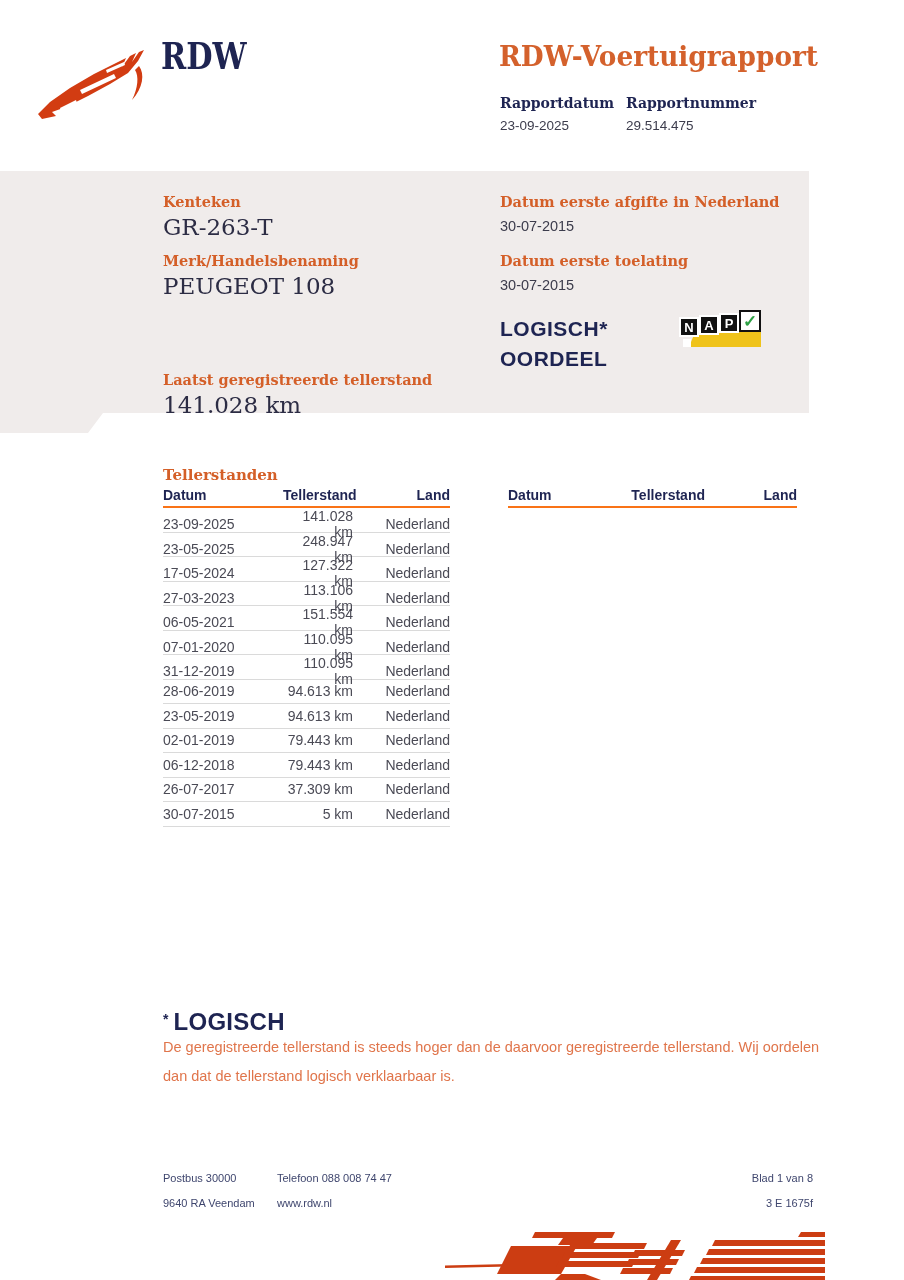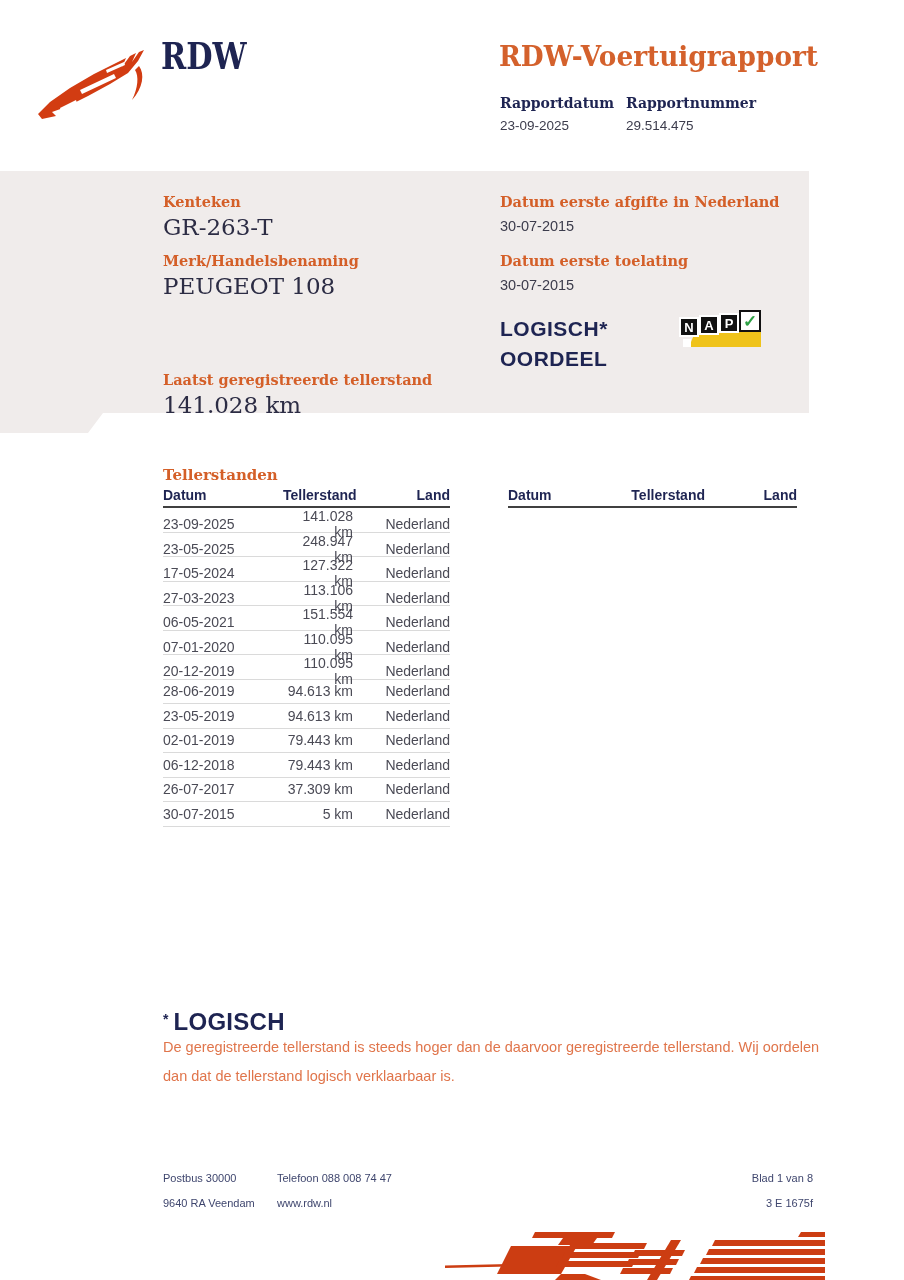--- a/index.html
+++ b/index.html
@@ -90,21 +90,21 @@
     font-family:"DejaVu Serif", serif;font-weight:bold;
     font-size:15px;color:#d45f28;
   }
   .tbl{font-size:14px;}
   .tbl-1{left:163px;top:486px;width:287px;}
   .tbl-2{left:508px;top:486px;width:289px;}
   .tbl-head{
     display:grid;grid-template-columns:120px 70px 97px;
     font-weight:bold;color:#1e2452;
     line-height:18px;padding-bottom:2px;
-    border-bottom:2px solid #404040;
+    border-bottom:2px solid #f97316;
   }
   .tbl-2 .tbl-head{grid-template-columns:120px 77px 92px;}
   .tbl-head .c2,.tbl-row .c2{text-align:right;}
   .tbl-head .c3,.tbl-row .c3{text-align:right;}
   .tbl-row{
     display:grid;grid-template-columns:120px 70px 97px;
     align-items:center;height:24.5px;box-sizing:border-box;
     color:#4a4a55;border-bottom:1px solid #dadada;
   }
 
@@ -232,21 +232,21 @@
           <div class="c3">Nederland</div>
         </div>
 
         <div class="tbl-row">
           <div class="c1">07-01-2020</div>
           <div class="c2">110.095 km</div>
           <div class="c3">Nederland</div>
         </div>
 
         <div class="tbl-row">
-          <div class="c1">20-12-2019</div>
+          <div class="c1">31-12-2019</div>
           <div class="c2">110.095 km</div>
           <div class="c3">Nederland</div>
         </div>
 
         <div class="tbl-row">
           <div class="c1">28-06-2019</div>
           <div class="c2">94.613 km</div>
           <div class="c3">Nederland</div>
         </div>
 

